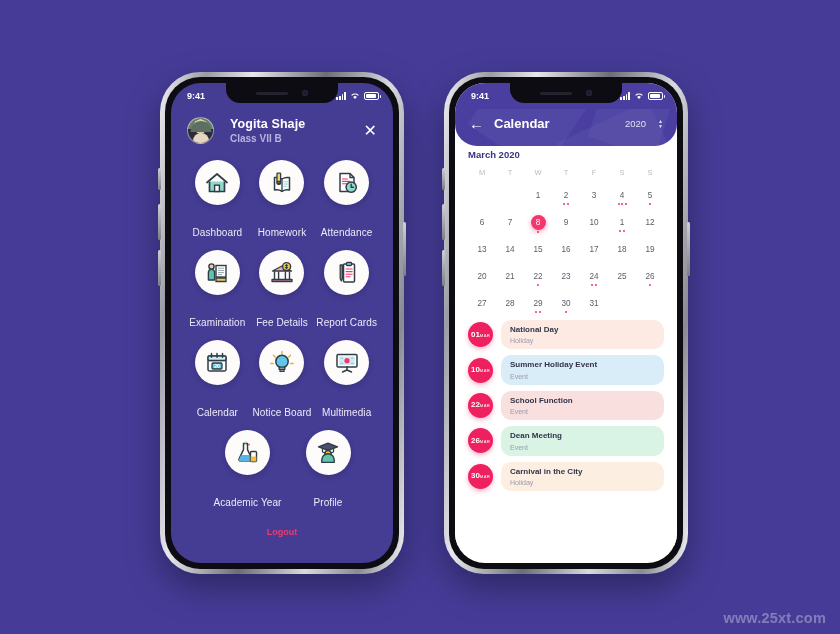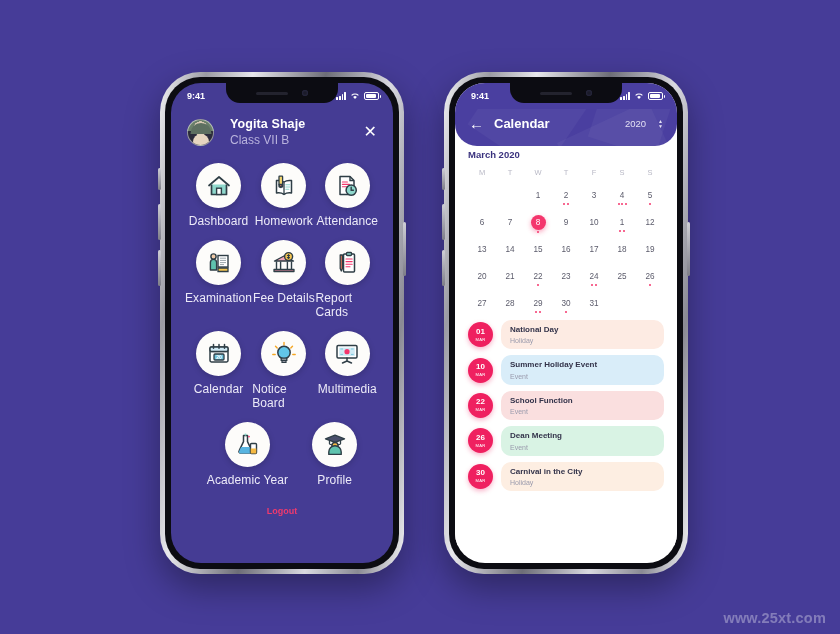--- a/index.html
+++ b/index.html
@@ -85,41 +85,41 @@
   }
   .avatar::after{
     content:''; position:absolute; left:50%; top:58%; transform:translateX(-50%);
     width:16px;height:14px;border-radius:8px 8px 3px 3px;background:#e6d5c0;
   }
   .avatar::before{
     content:''; position:absolute; left:50%; top:12%; transform:translateX(-50%);
     width:21px;height:11px;border-radius:11px 11px 0 0;background:#5d6f60; z-index:2;
   }
   .pname { color: #fff; font-size: 12.5px; font-weight: bold; letter-spacing:.1px; line-height:1.2;}
-  .pclass { color: #b9b3dd; font-size: 12px; margin-top: 1px; }
+  .pclass { color: #b9b3dd; font-size: 10px; margin-top: 1px; font-weight: bold; }
   .ptext { flex: 1 1 auto; }
   .close-x {
     color: #fff; font-size: 16px; line-height: 1; font-weight: 300;
     cursor: pointer; padding: 2px 2px;
   }
 
   
   .menu-grid {
     margin-top: 16px;
     display: grid; grid-template-columns: repeat(3, 1fr);
     row-gap: 12px; padding: 0 14px;
   }
   .menu-item { display:flex; flex-direction: column; align-items:center; cursor:pointer;}
   .menu-circle {
     width: 45px; height: 45px; border-radius: 50%;
     background: #fdfcfa;
     display:flex; align-items:center; justify-content:center;
     box-shadow: 0 2px 6px rgba(0,0,0,.18);
   }
-  .menu-label { color: #eceaf8; font-size: 12px; margin-top: 6px; letter-spacing: .1px; }
+  .menu-label { color: #eceaf8; font-size: 10px; margin-top: 22px; letter-spacing: .1px; }
   .grid-row2 { grid-column: 1 / -1; display:flex; justify-content:center; gap: 24px; }
 
   .logout {
     text-align: center; color: #ef3a6e; font-size: 9px;
     font-weight: bold; margin-top: 19px; cursor: pointer;
   }
 
   
   .cal-head {
     position: relative; z-index: 20;
@@ -157,21 +157,21 @@
     line-height:15px; box-shadow: 0 2px 5px rgba(244,54,109,.45);
   }
   .dots { display:flex; justify-content:center; gap:1.5px; margin-top:1px; height:3px;}
   .dots i { width: 2px; height:2px; border-radius:50%; background:#f4366d; display:block;}
 
   .events { margin-top: 8px; display:flex; flex-direction:column; gap: 6px; }
   .event { display:flex; align-items:center; gap: 8px; cursor:pointer;}
   .ebadge {
     width: 25px; height: 25px; border-radius: 50%; background:#ef2060;
     color:#fff; flex:0 0 auto;
-    display:flex; flex-direction:column; align-items:center; justify-content:center;
+    display:flex; flex-direction:row; align-items:center; justify-content:center;
     box-shadow: 0 2px 5px rgba(239,32,96,.35);
   }
   .ebadge .d { font-size: 8px; font-weight:bold; line-height:1; }
   .ebadge .m { font-size: 4.2px; letter-spacing:.3px; margin-top:1px; }
   .ecard { flex:1 1 auto; border-radius: 10px; padding: 5px 9px; min-height: 27px;}
   .etitle { font-size: 8px; color:#33334a; font-weight:bold; line-height:1.3;}
   .etype  { font-size: 7px; color:#9b9bad; margin-top:2px; }
 
   .watermark {
     position:absolute; right: 14px; bottom: 8px;

